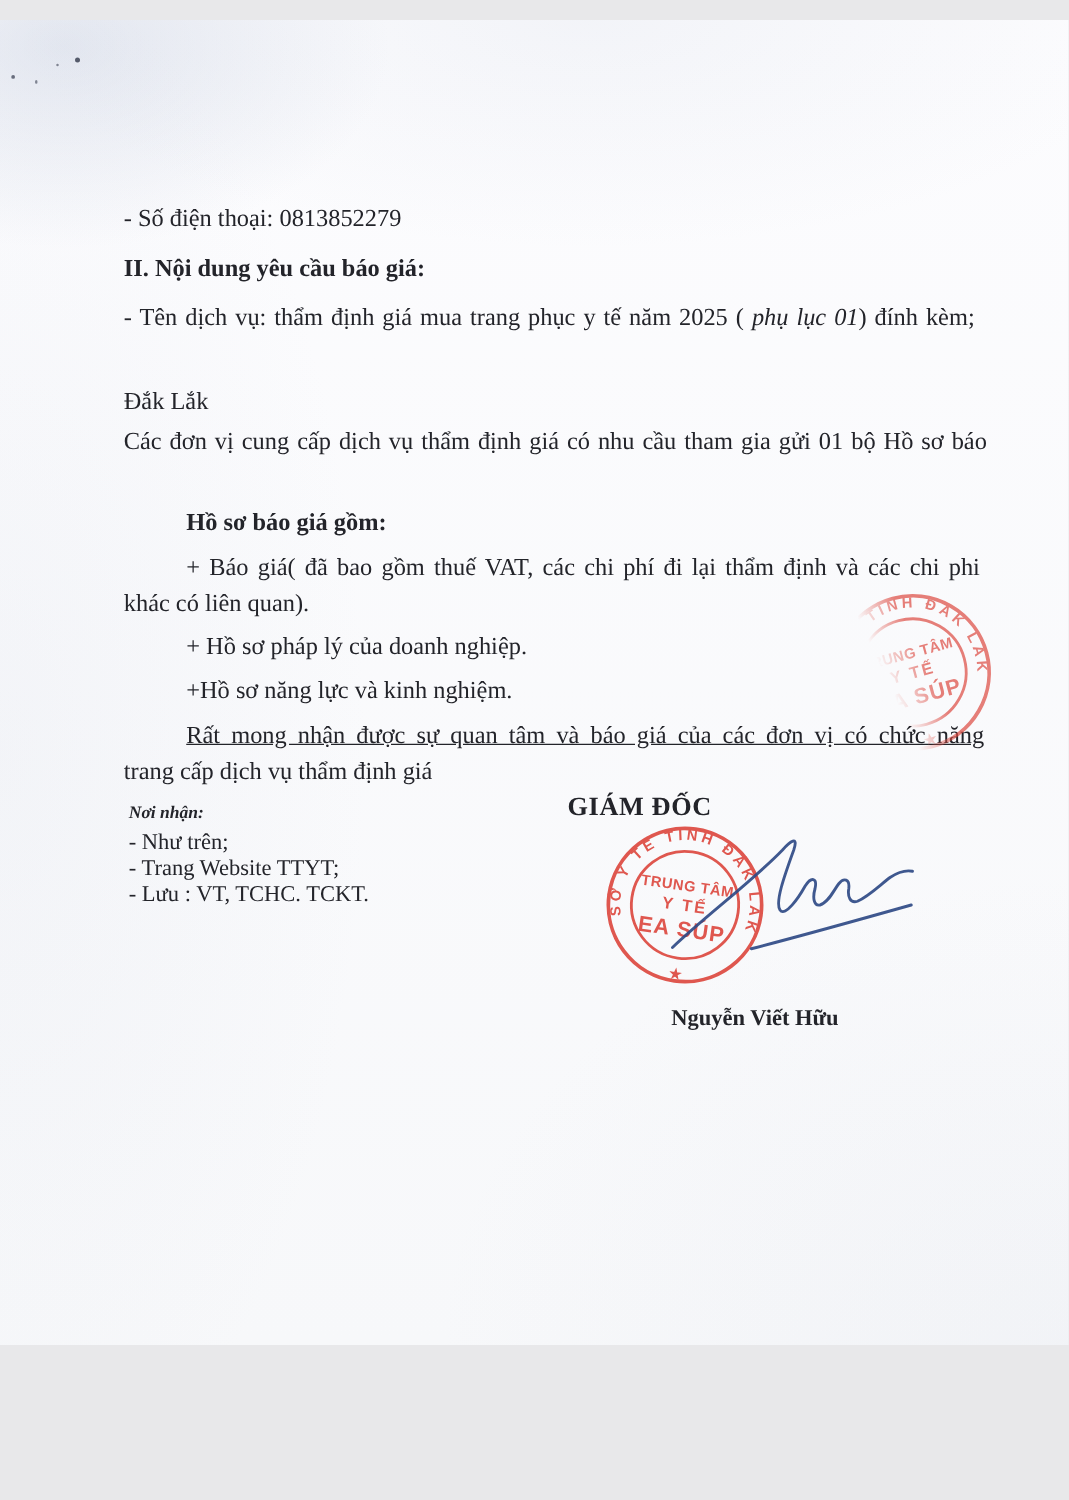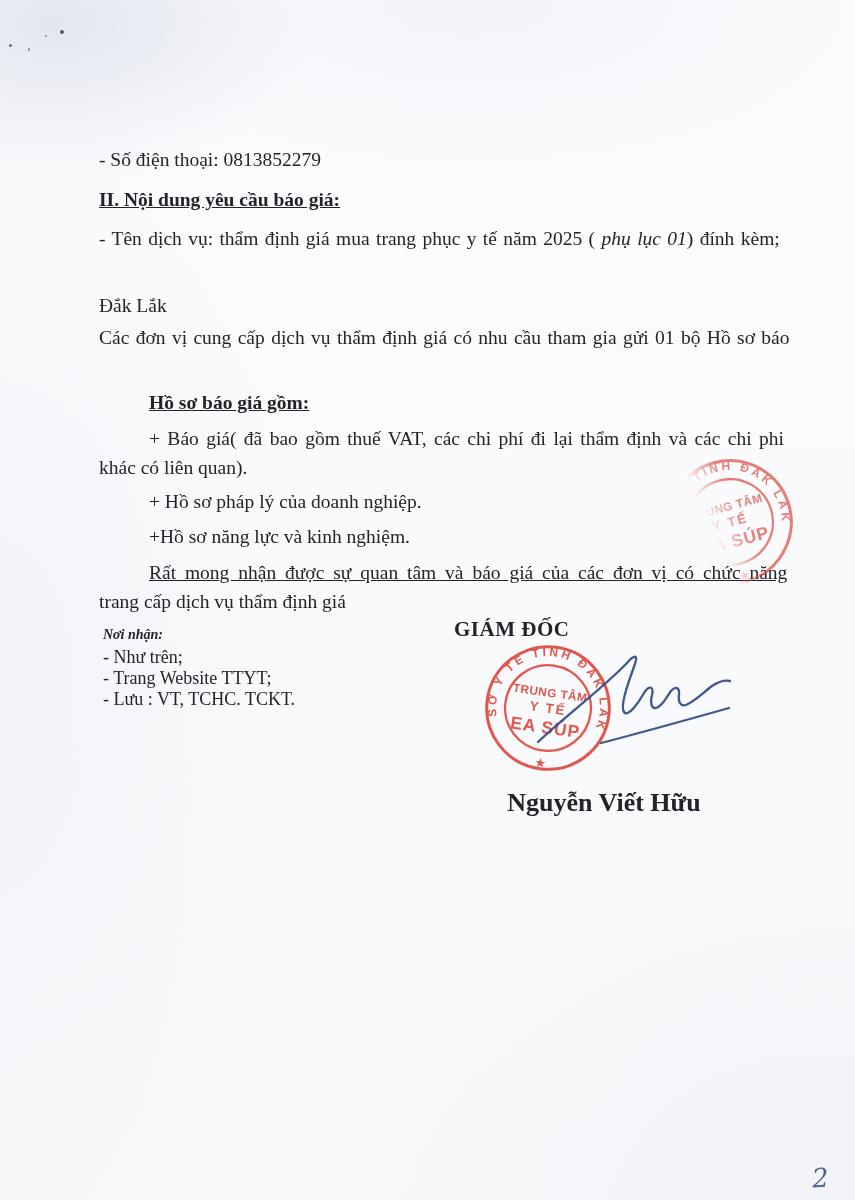--- a/index.html
+++ b/index.html
@@ -1,48 +1,48 @@
 <!DOCTYPE html>
 <html><head>
 <meta charset="utf-8">
 <style>
   html,body{margin:0;padding:0;background:#e8e8ea;}
   .page{
     position:relative;
-    width:855px;height:1200px;
-    margin:0 auto;
+    width:855px;height:1060px;
+    margin:16px auto;
     overflow:hidden;
     color:#23242a;
     font-family:"Liberation Serif", serif;
     background:
       radial-gradient(420px 260px at 6% 2%, rgba(186,196,216,.38), transparent 62%),
       radial-gradient(700px 280px at 55% 0%, rgba(205,212,226,.20), transparent 65%),
       radial-gradient(420px 900px at 0% 55%, rgba(208,214,227,.16), transparent 70%),
       radial-gradient(700px 520px at 100% 100%, rgba(212,217,229,.16), transparent 72%),
       linear-gradient(#fcfcfe,#f7f8fa);
   }
   .line{
     position:absolute;left:99px;
     font-size:19.5px;line-height:28px;
     white-space:nowrap;
   }
-  .bold{font-weight:bold;text-decoration:underline;}
+  .bold{font-weight:bold;}
   .ind{padding-left:50px;}
   .ws1{word-spacing:1.5px;}
   .ws2{word-spacing:2.5px;}
   .ws3{word-spacing:4px;text-decoration:underline;}
   .it{font-style:italic;}
 
   .recipients{position:absolute;left:103px;top:624px;font-size:18px;line-height:21px;white-space:nowrap;}
   .recipients .title{font-weight:bold;font-style:italic;font-size:14px;margin-bottom:2px;}
 
   .sign-role{position:absolute;left:454px;top:617px;width:300px;text-align:left;
     font-size:21px;font-weight:bold;letter-spacing:.5px;white-space:nowrap;}
   .sign-name{position:absolute;left:454px;top:788px;width:300px;text-align:center;
-    font-size:26px;font-weight:bold;white-space:nowrap;}
+    font-size:18px;font-weight:bold;white-space:nowrap;}
 
   .stamp-wrap{position:absolute;width:132px;height:132px;}
   .stamp-main{left:482px;top:642px;transform:rotate(8deg);opacity:.92;}
   .stamp-partial{
     left:664px;top:456px;transform:rotate(-15deg);opacity:.78;
     -webkit-mask-image:linear-gradient(80deg, transparent 36%, rgba(0,0,0,.9) 58%);
             mask-image:linear-gradient(80deg, transparent 36%, rgba(0,0,0,.9) 58%);
   }
   .stamp-svg{width:100%;height:100%;display:block;}
   .stamp-svg circle{fill:none;stroke:#dd4a41;}

